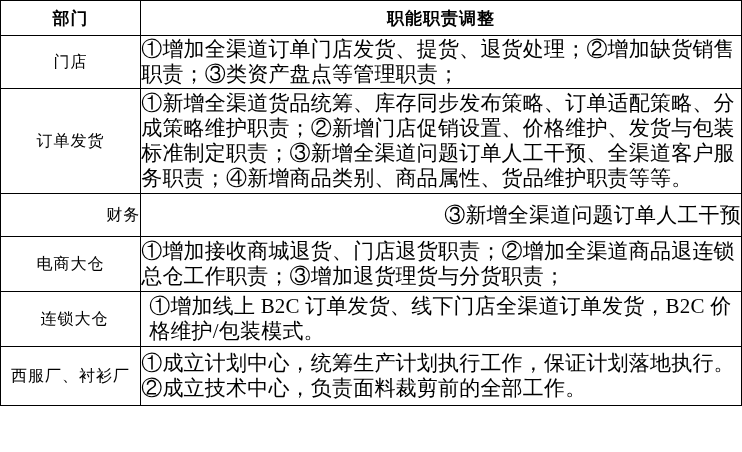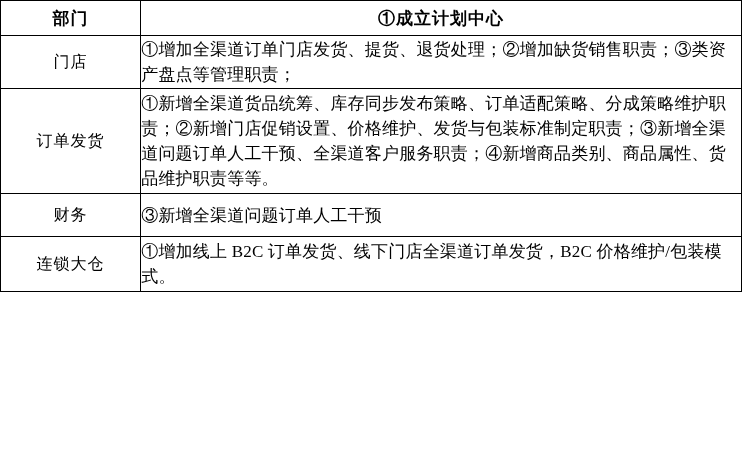--- a/index.html
+++ b/index.html
@@ -39,57 +39,65 @@
     margin-left: 48px;
   }
   .dept-cell {
     text-align: center;
     font-size: 16px;
     padding: 6px 4px;
     letter-spacing: 1px;
   }
   .duty-cell {
     text-align: left;
-    font-size: 17px;
+    font-size: 21px;
     line-height: 25px;
     padding: 6px 10px 6px 12px;
     letter-spacing: 0.2px;
   }
   .row-r1 td { height: 52px; }
   .row-r2 td { height: 104px; }
-  .row-r3 td { height: 42px; }
+  .row-r3 td { height: 42px; text-align: right; }
   .row-r4 td { height: 54px; }
-  .row-r5 td { height: 54px; }
+  .row-r5 td { height: 54px; padding-left: 8px; }
   .row-r6 td { height: 58px; }
 </style>
 </head>
 <body>
 
 <table class="doc-table">
   <colgroup>
     <col class="col-dept">
     <col class="col-duty">
   </colgroup>
   <thead>
     <tr>
       <th class="hdr-cell">部门</th>
-      <th class="hdr-cell">①成立计划中心</th>
+      <th class="hdr-cell">职能职责调整</th>
     </tr>
   </thead>
   <tbody>
     <tr class="row-r1">
       <td class="dept-cell">门店</td>
       <td class="duty-cell">①增加全渠道订单门店发货、提货、退货处理；②增加缺货销售职责；③类资产盘点等管理职责；</td>
     </tr>
     <tr class="row-r2">
       <td class="dept-cell">订单发货</td>
       <td class="duty-cell">①新增全渠道货品统筹、库存同步发布策略、订单适配策略、分成策略维护职责；②新增门店促销设置、价格维护、发货与包装标准制定职责；③新增全渠道问题订单人工干预、全渠道客户服务职责；④新增商品类别、商品属性、货品维护职责等等。</td>
     </tr>
     <tr class="row-r3">
       <td class="dept-cell">财务</td>
       <td class="duty-cell">③新增全渠道问题订单人工干预</td>
     </tr>
+    <tr class="row-r4">
+      <td class="dept-cell">电商大仓</td>
+      <td class="duty-cell">①增加接收商城退货、门店退货职责；②增加全渠道商品退连锁总仓工作职责；③增加退货理货与分货职责；</td>
+    </tr>
     <tr class="row-r5">
       <td class="dept-cell">连锁大仓</td>
       <td class="duty-cell">①增加线上 B2C 订单发货、线下门店全渠道订单发货，B2C 价格维护/包装模式。</td>
+    </tr>
+    <tr class="row-r6">
+      <td class="dept-cell">西服厂、衬衫厂</td>
+      <td class="duty-cell">①成立计划中心，统筹生产计划执行工作，保证计划落地执行。②成立技术中心，负责面料裁剪前的全部工作。</td>
     </tr>
   </tbody>
 </table>
 
 </body></html>

